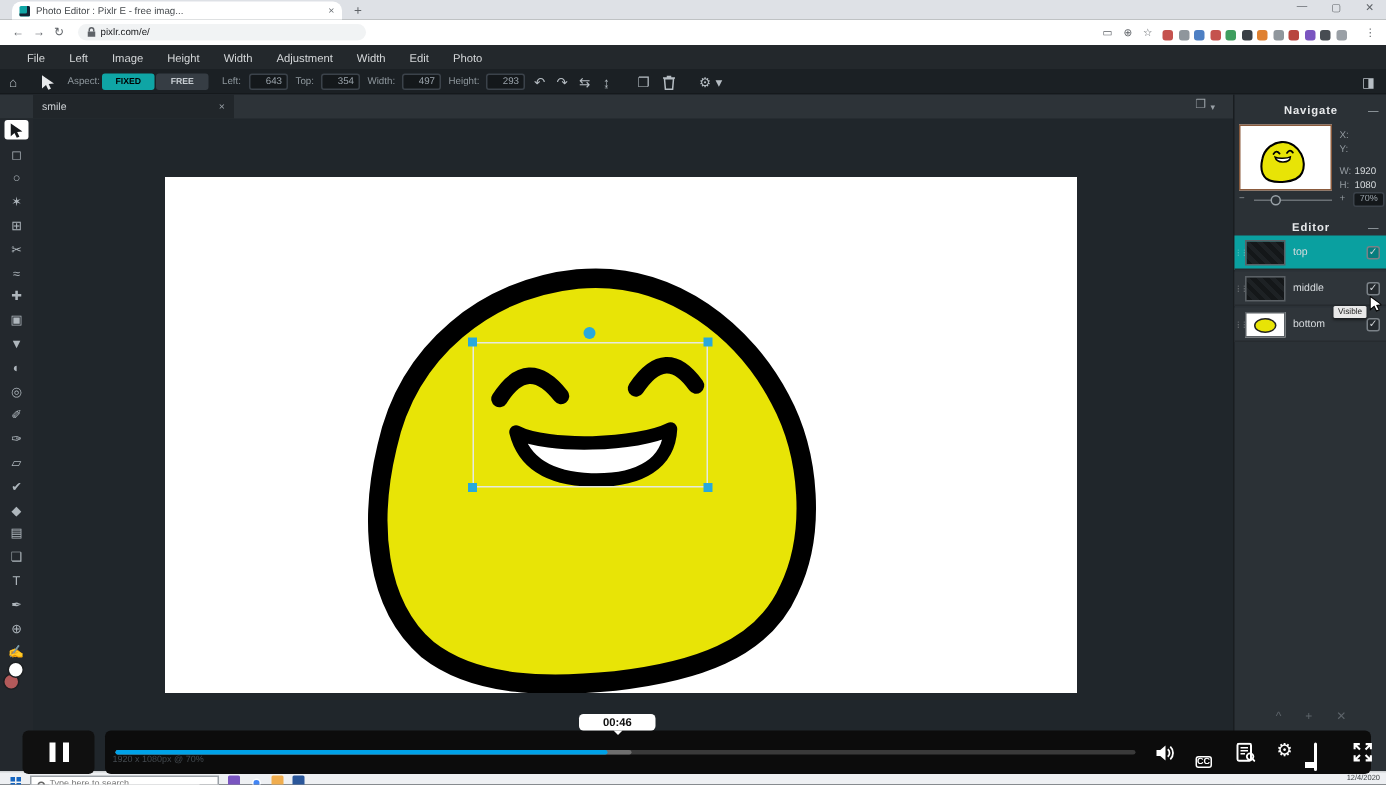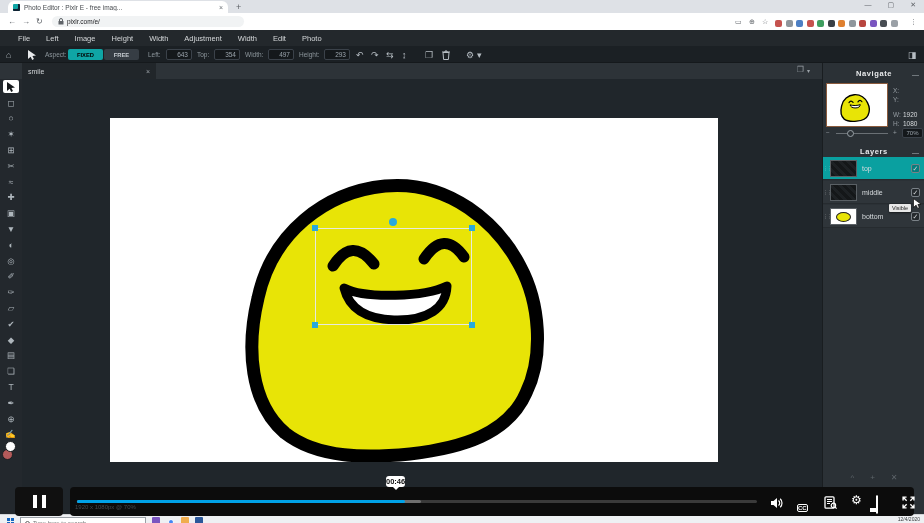--- a/index.html
+++ b/index.html
@@ -103,21 +103,21 @@
   
   .pausebox { left:15px; top:487px; width:48px; height:29px; background:#101010; border-radius:4px;
               display:flex; align-items:center; justify-content:center; gap:5px; z-index:20; }
   .pbar { width:4px; height:13px; background:#fff; }
   .playerbar { left:70px; top:487px; width:844px; height:29px; background:#0c0c0c; border-radius:4px; z-index:20; }
   .status-faint { position:absolute; left:5px; top:17px; font-size:6px; color:#43494e; }
   .ptrack { position:absolute; left:7px; top:13px; width:680px; height:3px; background:#3a3a3a; border-radius:2px; }
   .pbuffer { position:absolute; left:0; top:0; height:3px; background:#6f6f6f; border-radius:2px; }
   .pfill { position:absolute; left:0; top:0; height:3px; background:#00a2e8; border-radius:2px; }
   .ttip { position:absolute; left:316px; top:-11px; background:#fff; color:#111; font-size:7.5px;
-          font-weight:bold; padding:1px 0; border-radius:3px; z-index:25; }
+          font-weight:bold; padding:1px 16px; border-radius:3px; z-index:25; }
   .ttip:after { content:""; position:absolute; left:50%; bottom:-3px; margin-left:-3px;
                 border:3px solid transparent; border-top-color:#fff; border-bottom:none; }
   .picon { position:absolute; top:8px; color:#fff; }
   .ccbox { width:15px; height:11px; border:1.4px solid #fff; border-radius:2px; font-size:6px;
            font-weight:bold; text-align:center; line-height:9px; color:#fff; }
   .pip { width:15px; height:11px; border:1.4px solid #fff; border-radius:1px; position:relative; }
   .pip span { position:absolute; right:1px; bottom:1px; width:6px; height:4px; background:#fff; }
   .gear { font-size:12px; line-height:12px; }
 
   
@@ -318,21 +318,21 @@
   <span class="ninfo nval" style="left:80px; top:48px">1920</span>
   <span class="ninfo nlab" style="left:70px; top:57px">H:</span>
   <span class="ninfo nval" style="left:80px; top:57px">1080</span>
   <span class="ninfo nlab" style="left:3px; top:66px">−</span>
   <span class="slider-line"></span>
   <span class="slider-knob"></span>
   <span class="ninfo nlab" style="left:70px; top:66px">+</span>
   <input class="zoombox" value="70%" style="">
 
   <div class="phdr" style="top:78px">
-    <span class="phdr-title">Layers</span>
+    <span class="phdr-title">Editor</span>
     <span class="phdr-min">—</span>
   </div>
 
   <div class="lrow sel" style="top:94px">
     <span class="ldots">⋮⋮</span>
     <span class="lthumb"></span>
     <span class="lname">top</span>
     <span class="lcheck">✓</span>
   </div>
   <div class="lrow" style="top:118px">

